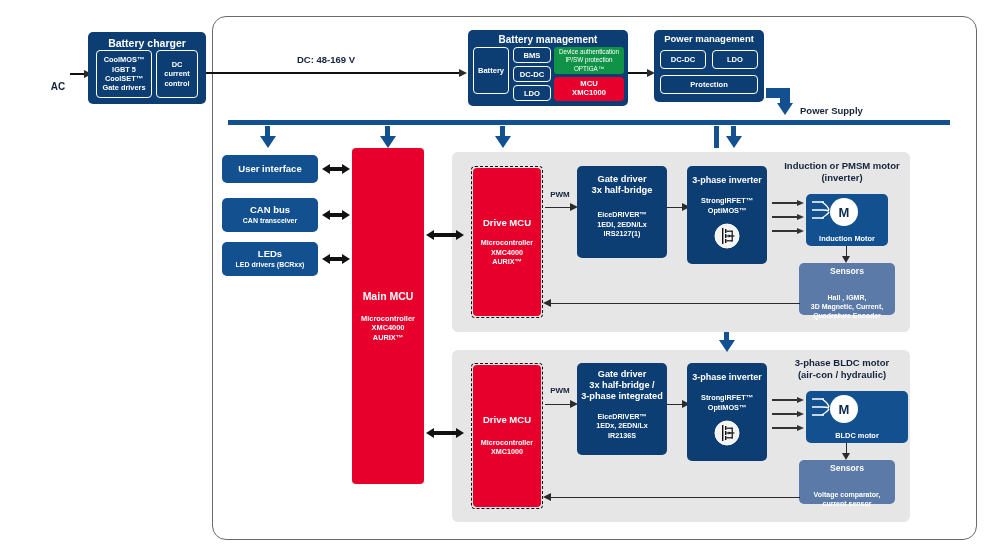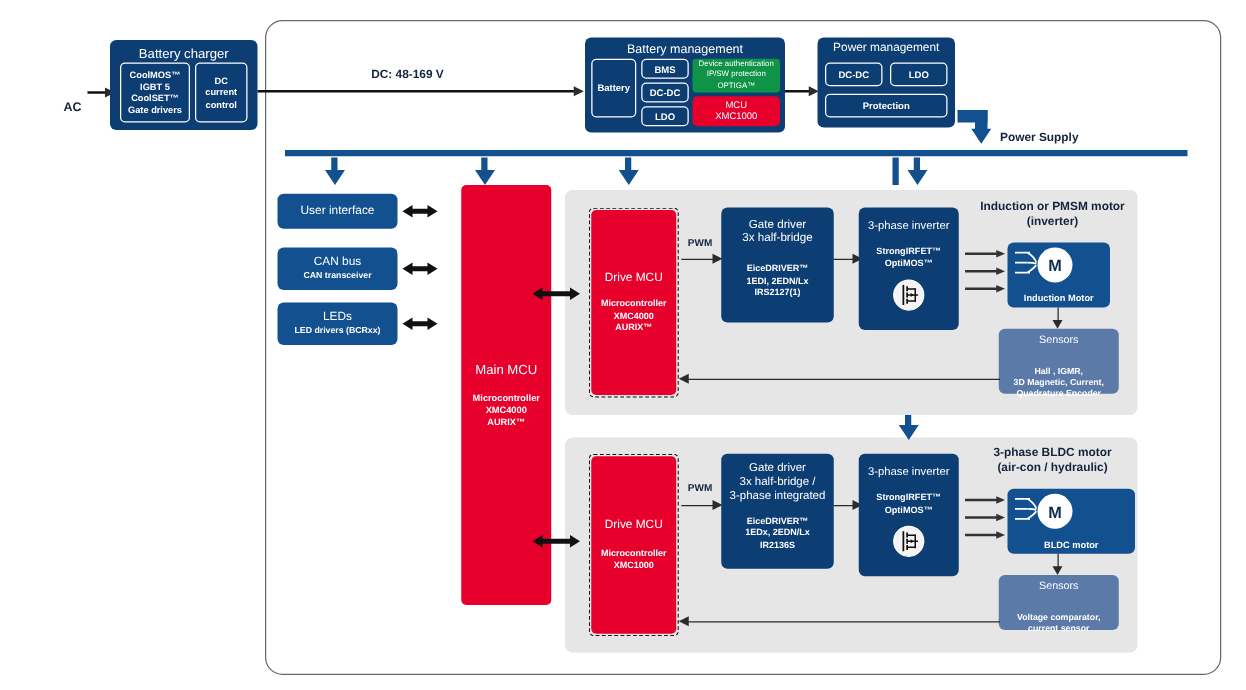--- a/index.html
+++ b/index.html
@@ -25,21 +25,21 @@
   .sbox{position:absolute;background:#5b7aa8;color:#fff;border-radius:5px;
         display:flex;flex-direction:column;align-items:center;justify-content:center;
         text-align:center;box-sizing:border-box;gap:12px;}
   .wbox{position:absolute;background:transparent;border:1.2px solid #ffffff;border-radius:4px;
         color:#fff;display:flex;align-items:center;justify-content:center;text-align:center;
         box-sizing:border-box;font-weight:bold;}
   .gbox{position:absolute;background:#0f9347;color:#fff;border-radius:3px;
         display:flex;flex-direction:column;align-items:center;justify-content:center;
         text-align:center;box-sizing:border-box;}
 
-  .ttl{font-weight:normal;line-height:1.15;}
+  .ttl{font-weight:bold;line-height:1.15;}
   .sub{font-weight:bold;line-height:1.22;}
 
   
   .dashed{position:absolute;border:1.6px dashed #111;border-radius:4px;box-sizing:border-box;}
 
   
   .lbl{position:absolute;color:#14233d;font-weight:bold;text-align:center;line-height:1.25;}
 
   
   .hline{position:absolute;background:#2b2b2b;height:1.4px;}
@@ -198,21 +198,21 @@
     <div class="hl"></div>
       <div class="bar"></div>
       <div class="hr"></div>
   </div>
   <div class="dbl" style="left:322px;top:254px;width:28px;">
     <div class="hl"></div>
       <div class="bar"></div>
       <div class="hr"></div>
   </div>
 
-  <div class="rbox" style="left:352px;top:148px;width:72px;height:336px;margin-left:17px;">
+  <div class="rbox" style="left:352px;top:148px;width:72px;height:336px;">
     <div class="ttl" style="font-size:10.5px;">Main MCU</div>
     <div class="sub" style="font-size:7.4px;margin-top:12px;line-height:1.3;">
       <div>Microcontroller</div>
       <div>XMC4000</div>
       <div>AURIX™</div>
     </div>
   </div>
 
   <div class="gpanel" style="left:452px;top:152px;width:458px;height:180px;"></div>
 

